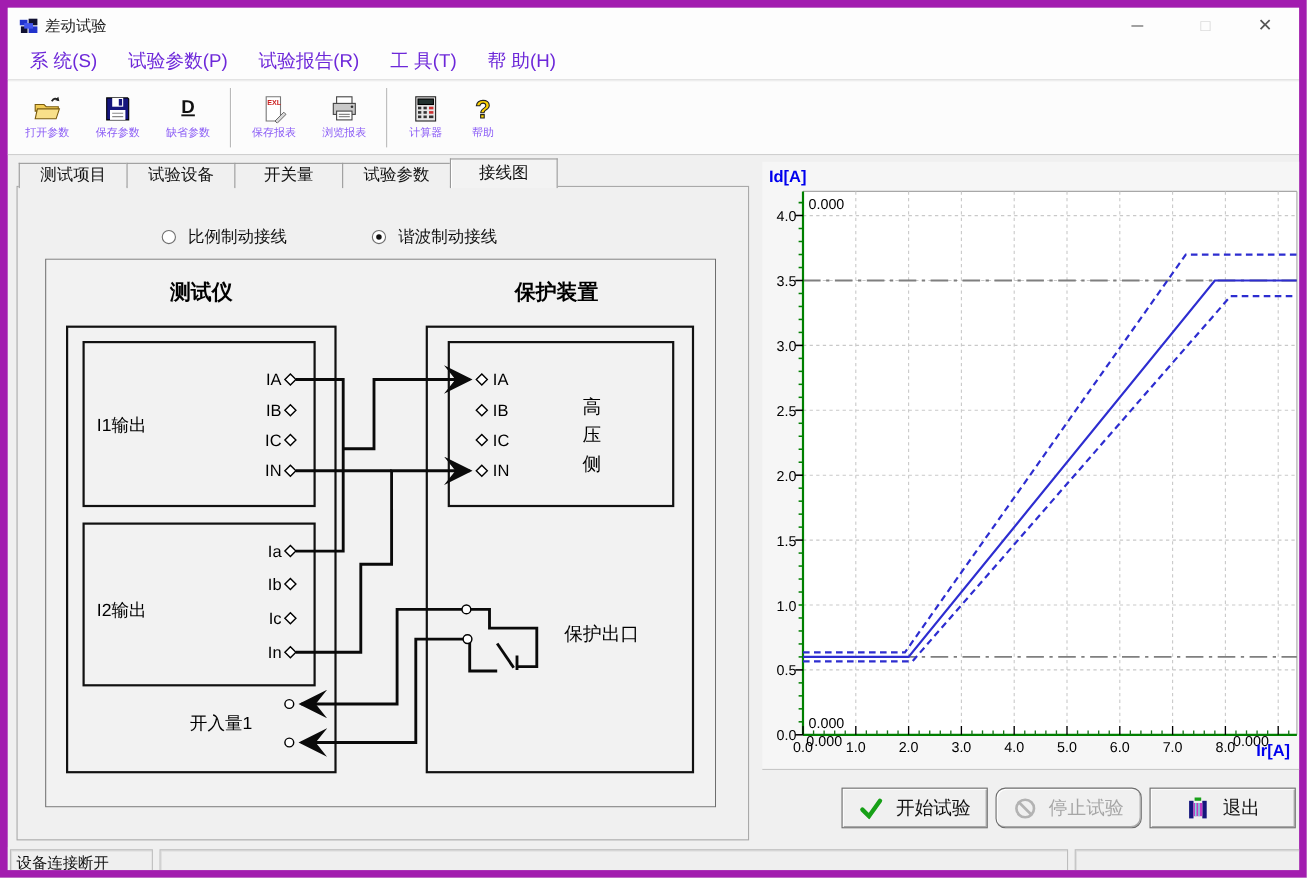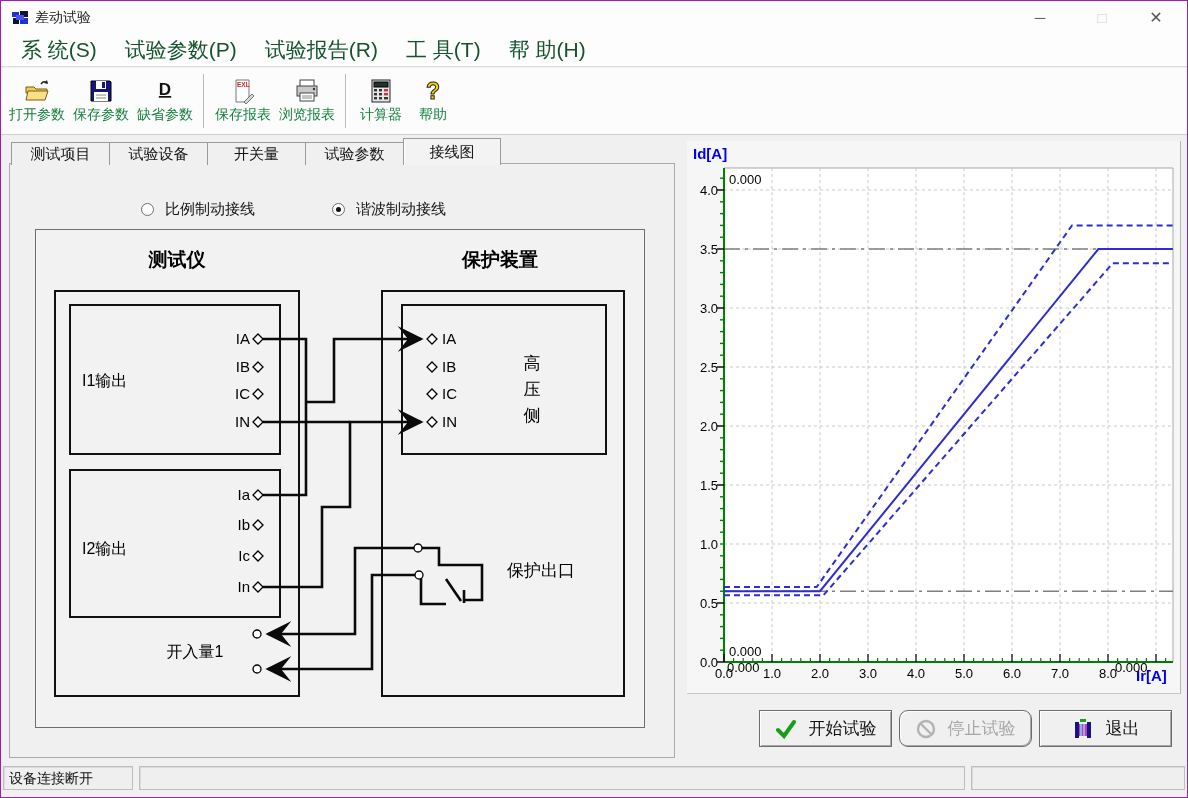--- a/index.html
+++ b/index.html
@@ -1,33 +1,33 @@
 <!DOCTYPE html>
 <html><head>
 <meta charset="utf-8">
 <style>
   html,body{margin:0;padding:0;background:#d8d8d8;}
   *{box-sizing:border-box;font-family:"Liberation Sans","DejaVu Sans",sans-serif;}
-  #win{position:relative;width:1188px;height:798px;background:#f0f0f0;border:1px solid #a21caf;overflow:hidden;}
+  #win{position:relative;width:1188px;height:798px;background:#f0f0f0;border:7px solid #a21caf;overflow:hidden;}
   
   #titlebar{position:absolute;left:0;top:0;width:100%;height:33px;background:#fdfdfd;}
   #app-icon{position:absolute;left:10px;top:8px;width:18px;height:18px;}
   #title-text{position:absolute;left:34px;top:8px;font-size:14px;color:#222;}
   .winctl{position:absolute;top:0;width:46px;height:33px;text-align:center;line-height:33px;color:#666;font-size:15px;}
   #btn-min{right:124px;}
   #btn-max{right:62px;color:#d0d0d0;}
   #btn-close{right:8px;color:#555;font-size:16px;}
   
   #menubar{position:absolute;left:0;top:33px;width:100%;height:33px;background:#fdfdfd;border-bottom:1px solid #dcdcdc;display:flex;align-items:center;padding-left:6px;}
-  .menu-item{padding:0 14px;font-size:21px;color:#14532d;height:100%;line-height:32px;}
+  .menu-item{padding:0 14px;font-size:17px;color:#6d28d9;height:100%;line-height:32px;}
   
   #toolbar{position:absolute;left:0;top:67px;width:100%;height:67px;background:#fcfcfc;border-bottom:1px solid #cfcfcf;display:flex;align-items:center;padding-left:4px;}
   .tb-btn{width:64px;height:60px;display:flex;flex-direction:column;align-items:center;justify-content:center;gap:2px;}
   .tb-btn .ic{width:26px;height:26px;}
-  .tb-btn .lbl{font-size:14px;color:#15803d;white-space:nowrap;}
+  .tb-btn .lbl{font-size:10px;color:#8b5cf6;white-space:nowrap;}
   .tb-sep{width:2px;height:54px;margin:0 6px;border-left:1px solid #b9b9b9;border-right:1px solid #ffffff;}
   
   #tabstrip{position:absolute;left:10px;top:139px;height:25px;display:flex;align-items:flex-end;z-index:3;}
   .tab{height:23px;line-height:22px;padding:0 14px;font-size:15px;color:#111;background:#f0f0f0;border:1px solid #9a9a9a;border-bottom:none;border-right:none;min-width:98px;text-align:center;}
   .tab:last-child{border-right:1px solid #9a9a9a;text-align:center;}
   .tab.active{height:27px;line-height:26px;background:#f3f3f3;border-right:1px solid #9a9a9a;position:relative;z-index:5;box-shadow:1px 0 0 #ffffff inset;}
   
   #left-panel{position:absolute;left:8px;top:162px;width:666px;height:595px;background:#f0f0f0;border:1px solid #a9a9a9;z-index:2;}
   .radio-group{position:absolute;display:flex;align-items:center;gap:11px;font-size:15px;color:#111;}
   .radio-circle{width:13px;height:13px;border-radius:50%;border:1px solid #6f6f6f;background:#fff;position:relative;}

